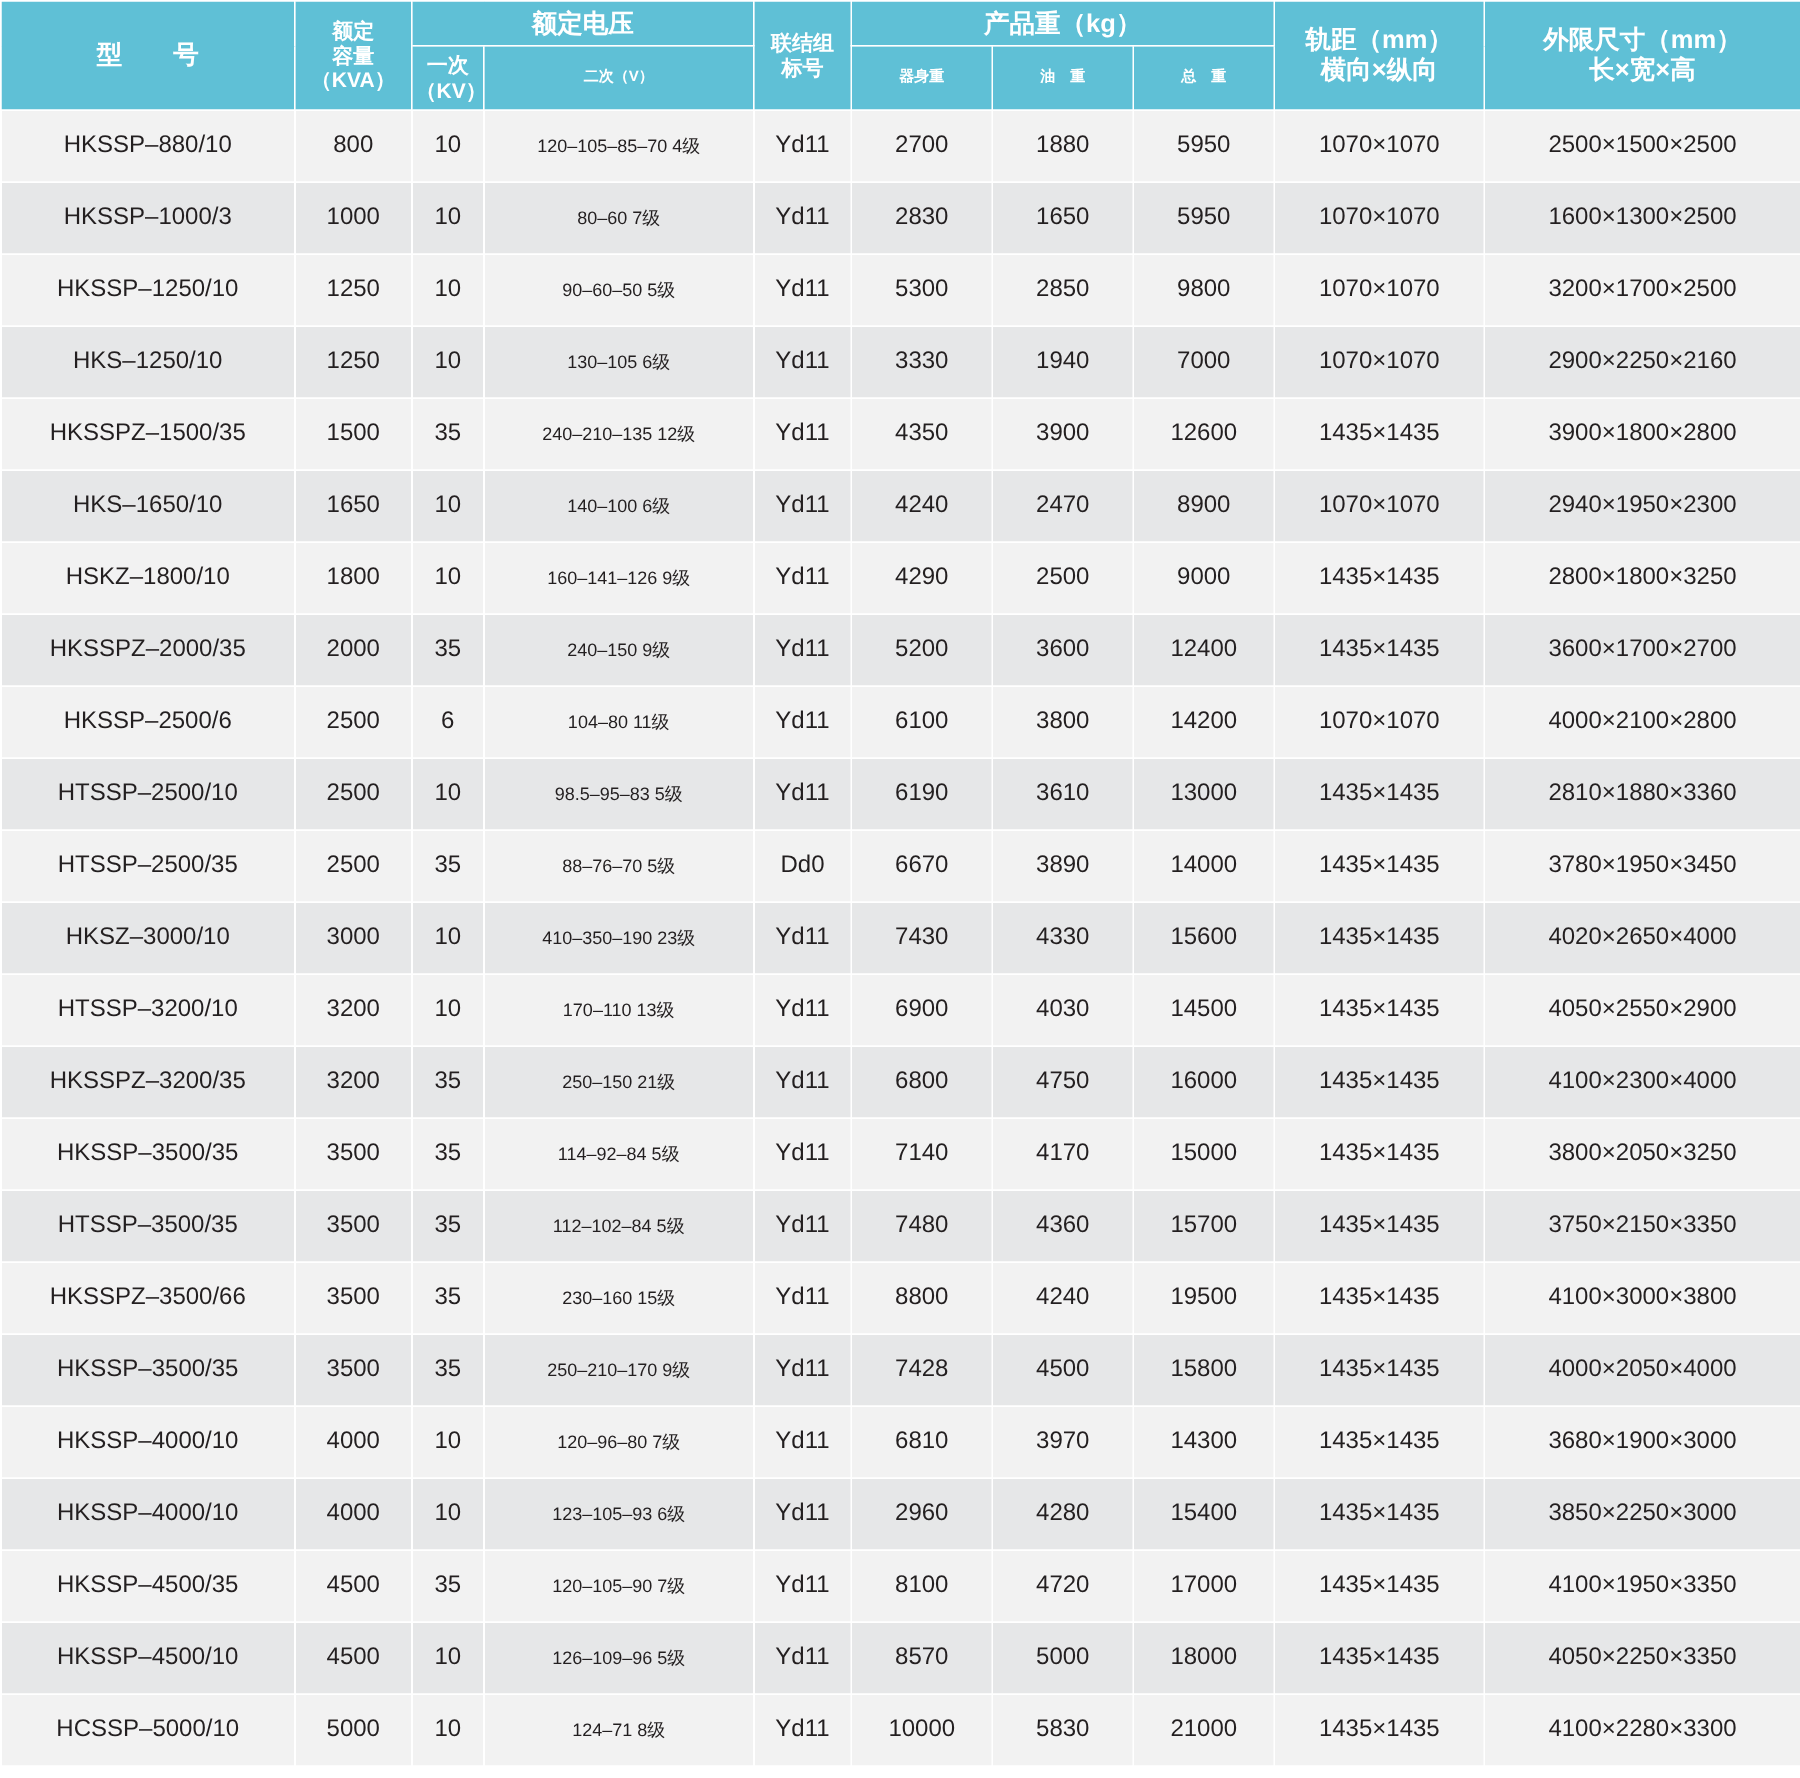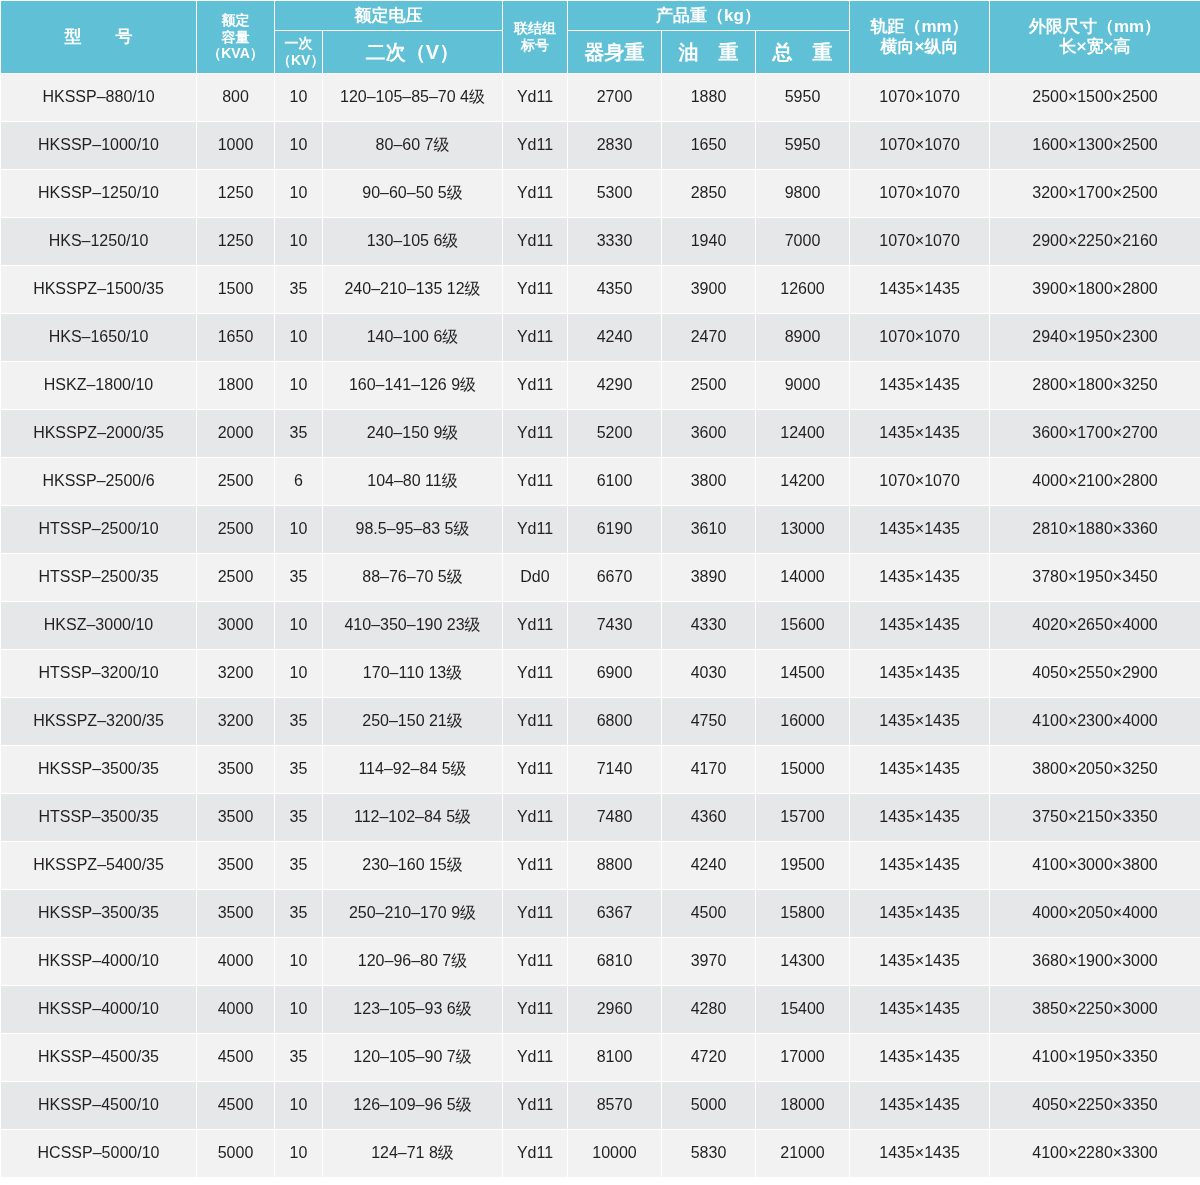--- a/index.html
+++ b/index.html
@@ -33,21 +33,21 @@
     background: #5fc0d6;
     color: #ffffff;
     border: 1px solid #ffffff;
     font-weight: bold;
     font-size: 17px;
     padding: 4px 2px;
     text-align: center;
     line-height: 1.25;
   }
   #spec-table th.sub {
-    font-size: 20px;
+    font-size: 10px;
   }
   #spec-table th.tiny {
     font-size: 14px;
     line-height: 1.15;
   }
   #spec-table td {
     border: 1px solid #ffffff;
     text-align: center;
     font-size: 16px;
     height: 47px;
@@ -55,21 +55,21 @@
     white-space: nowrap;
     overflow: hidden;
   }
   #spec-table tbody tr:nth-child(odd) td {
     background: #f2f2f2;
   }
   #spec-table tbody tr:nth-child(even) td {
     background: #e6e7e8;
   }
   #spec-table td.sec-cell {
-    font-size: 16px;
+    font-size: 12px;
   }
   .hdr-stack {
     display: block;
     line-height: 1.2;
   }
 </style>
 </head>
 <body>
 
 <table id="spec-table">
@@ -126,21 +126,21 @@
         <td>10</td>
         <td class="sec-cell">120–105–85–70 4级</td>
         <td>Yd11</td>
         <td>2700</td>
         <td>1880</td>
         <td>5950</td>
         <td>1070×1070</td>
         <td>2500×1500×2500</td>
       </tr>
       <tr>
-        <td>HKSSP–1000/10</td>
+        <td>HKSSP–1000/3</td>
         <td>1000</td>
         <td>10</td>
         <td class="sec-cell">80–60 7级</td>
         <td>Yd11</td>
         <td>2830</td>
         <td>1650</td>
         <td>5950</td>
         <td>1070×1070</td>
         <td>1600×1300×2500</td>
       </tr>
@@ -306,38 +306,38 @@
         <td>35</td>
         <td class="sec-cell">112–102–84 5级</td>
         <td>Yd11</td>
         <td>7480</td>
         <td>4360</td>
         <td>15700</td>
         <td>1435×1435</td>
         <td>3750×2150×3350</td>
       </tr>
       <tr>
-        <td>HKSSPZ–5400/35</td>
+        <td>HKSSPZ–3500/66</td>
         <td>3500</td>
         <td>35</td>
         <td class="sec-cell">230–160 15级</td>
         <td>Yd11</td>
         <td>8800</td>
         <td>4240</td>
         <td>19500</td>
         <td>1435×1435</td>
         <td>4100×3000×3800</td>
       </tr>
       <tr>
         <td>HKSSP–3500/35</td>
         <td>3500</td>
         <td>35</td>
         <td class="sec-cell">250–210–170 9级</td>
         <td>Yd11</td>
-        <td>6367</td>
+        <td>7428</td>
         <td>4500</td>
         <td>15800</td>
         <td>1435×1435</td>
         <td>4000×2050×4000</td>
       </tr>
       <tr>
         <td>HKSSP–4000/10</td>
         <td>4000</td>
         <td>10</td>
         <td class="sec-cell">120–96–80 7级</td>

